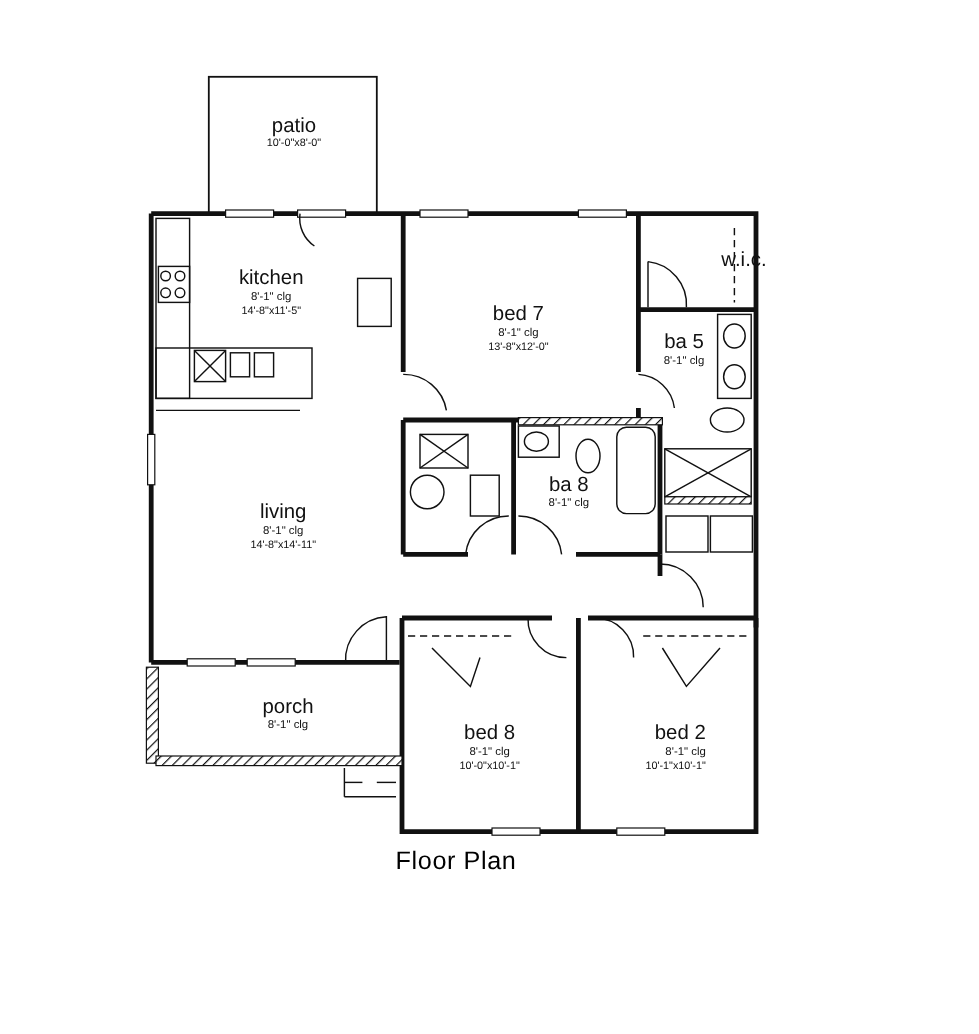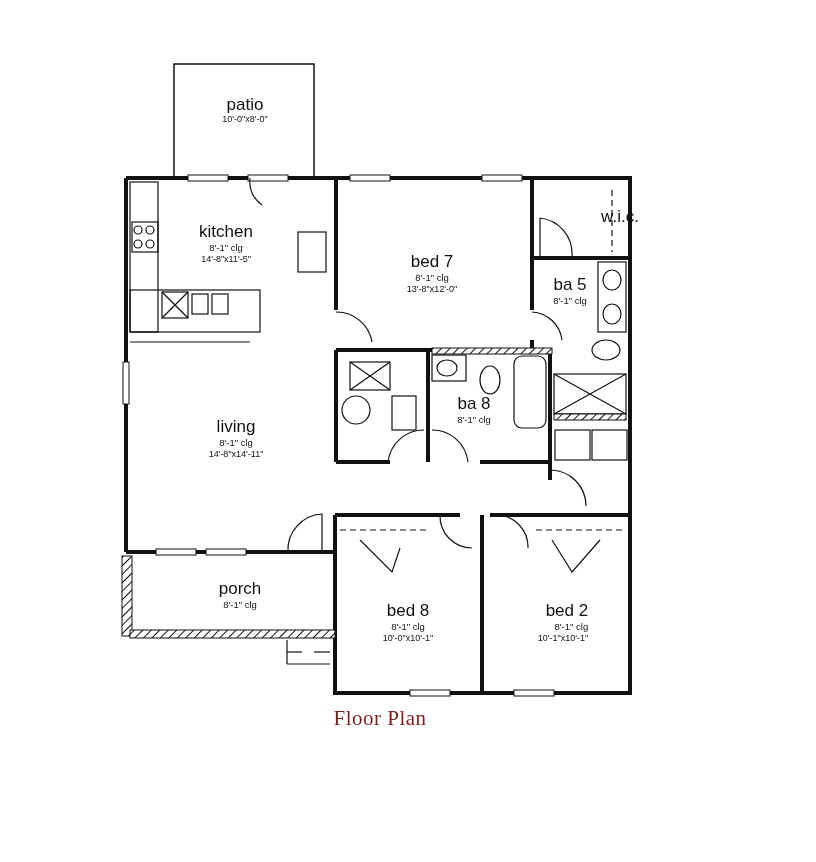--- a/index.html
+++ b/index.html
@@ -2,21 +2,21 @@
 <html><head>
 <meta charset="utf-8">
 <style>
   html, body { margin:0; padding:0; background:#ffffff; }
   body { width:816px; height:862px; position:relative; overflow:hidden; font-family:"Liberation Sans", sans-serif; }
   #plan { position:absolute; left:0; top:0; }
   .room-label { position:absolute; text-align:center; color:#111; line-height:1; transform:translateX(-50%); white-space:nowrap; }
   .room-name { font-size:17px; display:block; }
   .room-ceil { font-size:9.5px; display:block; margin-top:3px; }
   .room-dim { font-size:9px; display:block; margin-top:2px; }
-  .caption { position:absolute; left:380px; top:706px; transform:translateX(-50%); font-size:21px; color:#7f1d1d; font-family:Liberation Serif, serif; letter-spacing:0.5px; }
+  .caption { position:absolute; left:380px; top:706px; transform:translateX(-50%); font-size:21px; color:#000000; font-family:Liberation Sans, sans-serif; letter-spacing:0.5px; }
 </style>
 </head>
 <body>
 
 <svg id="plan" width="816" height="862" viewBox="0 0 816 862" xmlns="http://www.w3.org/2000/svg">
   <defs>
     <pattern id="hatch" patternUnits="userSpaceOnUse" width="6" height="6" patternTransform="rotate(45)">
       <rect width="6" height="6" fill="#fff"></rect>
       <line x1="0" y1="0" x2="0" y2="6" stroke="#111" stroke-width="2"></line>
     </pattern>

